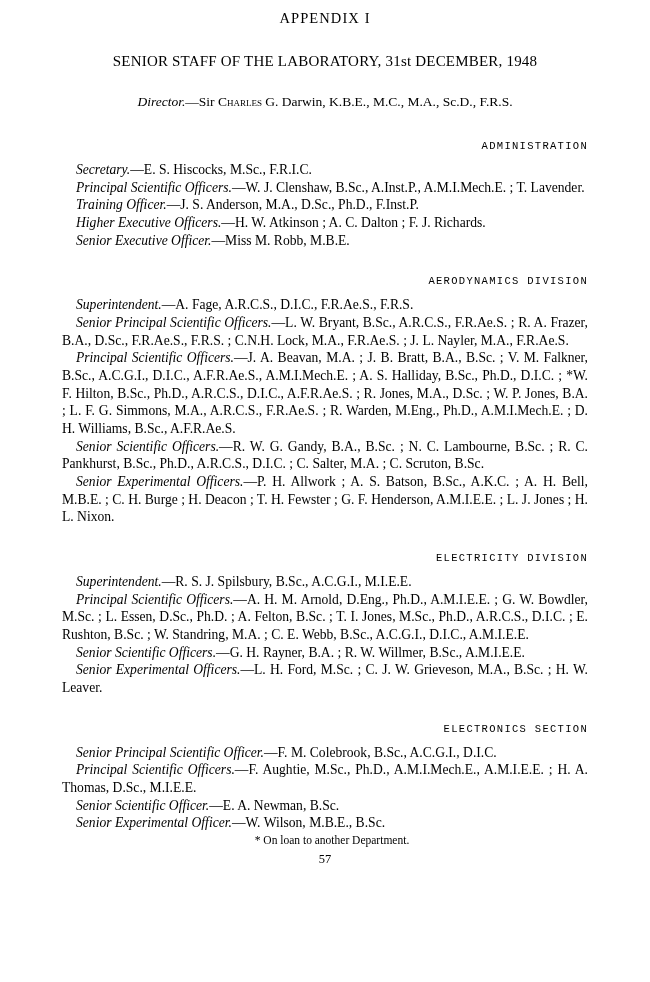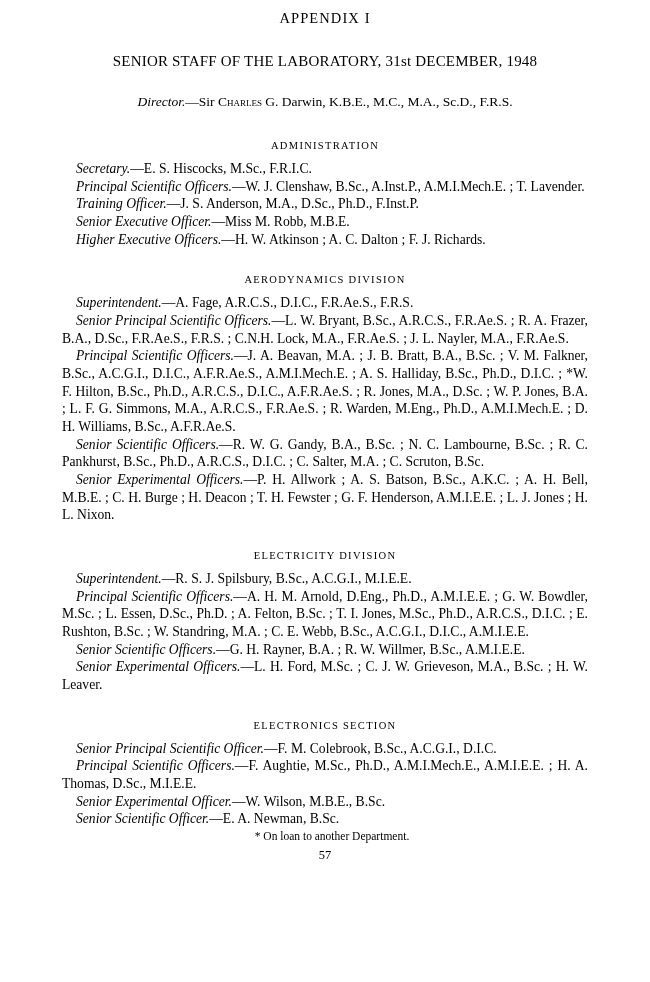--- a/index.html
+++ b/index.html
@@ -43,26 +43,27 @@
     text-align: center;
     font-size: 13.5px;
     margin-bottom: 30px;
   }
   .director-line .role {
     font-style: italic;
   }
   .sc { font-variant: small-caps; }
 
   .section-head {
-    text-align: center;
+    text-align: right;
     font-size: 10.5px;
     letter-spacing: 1.3px;
     font-variant: small-caps;
     margin-top: 26px;
     margin-bottom: 9px;
+    font-family: Liberation Mono, monospace;
   }
 
   .entry {
     font-size: 13.6px;
     line-height: 1.30;
     text-align: justify;
     text-indent: 14px;
     margin: 0;
     -webkit-hyphens: none;
     hyphens: none;
@@ -96,38 +97,38 @@
   </div>
 
   <div class="director-line">
     <span class="role">Director.</span><span>—Sir </span><span class="sc">Charles</span><span> G. Darwin, K.B.E., M.C., M.A., Sc.D., F.R.S.</span>
   </div>
 
   <div class="section-head">ADMINISTRATION</div>
   <p class="entry"><span class="role">Secretary.</span><span>—E. S. Hiscocks, M.Sc., F.R.I.C.</span></p>
   <p class="entry"><span class="role">Principal Scientific Officers.</span><span>—W. J. Clenshaw, B.Sc., A.Inst.P., A.M.I.Mech.E. ; T. Lavender.</span></p>
   <p class="entry"><span class="role">Training Officer.</span><span>—J. S. Anderson, M.A., D.Sc., Ph.D., F.Inst.P.</span></p>
+  <p class="entry"><span class="role">Higher Executive Officers.</span><span>—H. W. Atkinson ;  A. C. Dalton ;  F. J. Richards.</span></p>
   <p class="entry"><span class="role">Senior Executive Officer.</span><span>—Miss M. Robb, M.B.E.</span></p>
-  <p class="entry"><span class="role">Higher Executive Officers.</span><span>—H. W. Atkinson ;  A. C. Dalton ;  F. J. Richards.</span></p>
 
   <div class="section-head">AERODYNAMICS DIVISION</div>
   <p class="entry"><span class="role">Superintendent.</span><span>—A. Fage, A.R.C.S., D.I.C., F.R.Ae.S., F.R.S.</span></p>
   <p class="entry"><span class="role">Senior Principal Scientific Officers.</span><span>—L. W. Bryant, B.Sc., A.R.C.S., F.R.Ae.S. ; R. A. Frazer, B.A., D.Sc., F.R.Ae.S., F.R.S. ;  C.N.H. Lock, M.A., F.R.Ae.S. ; J. L. Nayler, M.A., F.R.Ae.S.</span></p>
   <p class="entry"><span class="role">Principal Scientific Officers.</span><span>—J. A. Beavan, M.A. ;  J. B. Bratt, B.A., B.Sc. ; V. M. Falkner, B.Sc., A.C.G.I., D.I.C., A.F.R.Ae.S., A.M.I.Mech.E. ;  A. S. Halliday, B.Sc., Ph.D., D.I.C. ;  *W. F. Hilton, B.Sc., Ph.D., A.R.C.S., D.I.C., A.F.R.Ae.S. ;  R. Jones, M.A., D.Sc. ;  W. P. Jones, B.A. ;  L. F. G. Simmons, M.A., A.R.C.S., F.R.Ae.S. ;  R. Warden, M.Eng., Ph.D., A.M.I.Mech.E. ; D. H. Williams, B.Sc., A.F.R.Ae.S.</span></p>
   <p class="entry"><span class="role">Senior Scientific Officers.</span><span>—R. W. G. Gandy, B.A., B.Sc. ;  N. C. Lambourne, B.Sc. ;  R. C. Pankhurst, B.Sc., Ph.D., A.R.C.S., D.I.C. ;  C. Salter, M.A. ; C. Scruton, B.Sc.</span></p>
   <p class="entry"><span class="role">Senior Experimental Officers.</span><span>—P. H. Allwork ;  A. S. Batson, B.Sc., A.K.C. ; A. H. Bell, M.B.E. ;  C. H. Burge ;  H. Deacon ;  T. H. Fewster ;  G. F. Henderson, A.M.I.E.E. ;  L. J. Jones ;  H. L. Nixon.</span></p>
 
   <div class="section-head">ELECTRICITY DIVISION</div>
   <p class="entry"><span class="role">Superintendent.</span><span>—R. S. J. Spilsbury, B.Sc., A.C.G.I., M.I.E.E.</span></p>
   <p class="entry"><span class="role">Principal Scientific Officers.</span><span>—A. H. M. Arnold, D.Eng., Ph.D., A.M.I.E.E. ; G. W. Bowdler, M.Sc. ;  L. Essen, D.Sc., Ph.D. ;  A. Felton, B.Sc. ;  T. I. Jones, M.Sc., Ph.D., A.R.C.S., D.I.C. ;  E. Rushton, B.Sc. ;  W. Standring, M.A. ;  C. E. Webb, B.Sc., A.C.G.I., D.I.C., A.M.I.E.E.</span></p>
   <p class="entry"><span class="role">Senior Scientific Officers.</span><span>—G. H. Rayner, B.A. ;  R. W. Willmer, B.Sc., A.M.I.E.E.</span></p>
   <p class="entry"><span class="role">Senior Experimental Officers.</span><span>—L. H. Ford, M.Sc. ;  C. J. W. Grieveson, M.A., B.Sc. ;  H. W. Leaver.</span></p>
 
   <div class="section-head">ELECTRONICS SECTION</div>
   <p class="entry"><span class="role">Senior Principal Scientific Officer.</span><span>—F. M. Colebrook, B.Sc., A.C.G.I., D.I.C.</span></p>
   <p class="entry"><span class="role">Principal Scientific Officers.</span><span>—F. Aughtie, M.Sc., Ph.D., A.M.I.Mech.E., A.M.I.E.E. ;  H. A. Thomas, D.Sc., M.I.E.E.</span></p>
+  <p class="entry"><span class="role">Senior Scientific Officer.</span><span>—E. A. Newman, B.Sc.</span></p>
   <p class="entry"><span class="role">Senior Experimental Officer.</span><span>—W. Wilson, M.B.E., B.Sc.</span></p>
-  <p class="entry"><span class="role">Senior Scientific Officer.</span><span>—E. A. Newman, B.Sc.</span></p>
 
   <div class="footnote">* On loan to another Department.</div>
   <div class="page-number">57</div>
 
 </div>
 
 </body></html>

